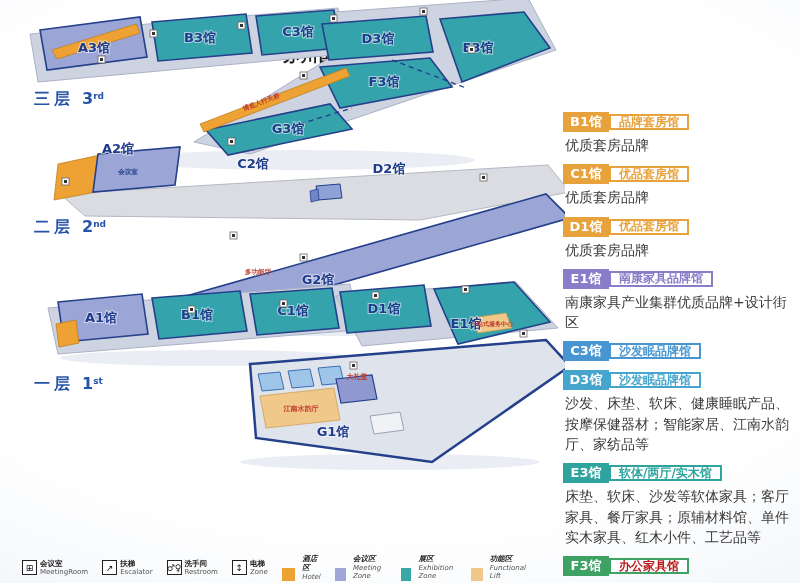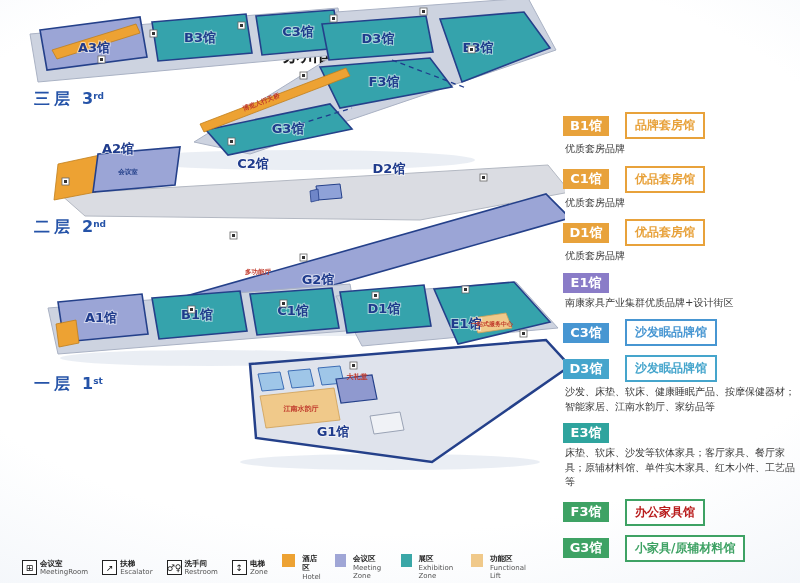--- a/index.html
+++ b/index.html
@@ -31,32 +31,32 @@
   .navy-small{fill:#24408a;text-anchor:middle;font-weight:bold;}
   .dash{stroke:#1F3B8C;stroke-width:1.3;fill:none;stroke-dasharray:5,4;}
   .shadow{fill:#dfe5ee;opacity:.65;}
   .gblock{fill:#9fc6e8;stroke:#3d6db5;stroke-width:1;}
   
   .panel{position:absolute;left:563px;top:112px;width:232px;}
   .entry{margin-bottom:9px;}
   .entry .row{display:flex;align-items:center;margin-bottom:3px;}
   .badge{min-width:46px;height:20px;display:flex;align-items:center;justify-content:center;
     color:#fff;font-weight:bold;font-size:13px;padding:0 4px;box-sizing:border-box;}
-  .namebox{height:27px;display:flex;align-items:center;margin-left:16px;
+  .namebox{height:16px;display:flex;align-items:center;margin-left:0;
     border:2px solid;background:#fff;font-weight:bold;font-size:12px;padding:0 8px;box-sizing:border-box;}
-  .desc{font-size:10px;color:#3a3a3a;line-height:1.45;padding-left:2px;}
+  .desc{font-size:14px;color:#3a3a3a;line-height:1.45;padding-left:2px;}
   
   .bottombar{position:absolute;left:22px;top:554px;width:520px;display:flex;align-items:center;}
   .fitem{display:flex;align-items:center;margin-right:14px;}
   .fbox{width:15px;height:15px;border:1.3px solid #222;display:flex;align-items:center;justify-content:center;
     font-size:9px;color:#111;background:#fff;box-sizing:border-box;}
   .flabels{margin-left:3px;display:flex;flex-direction:column;justify-content:center;}
   .zh{font-size:7.5px;color:#222;font-weight:bold;line-height:1.25;}
   .en{font-size:7px;color:#555;line-height:1.2;}
-  .zitem{display:flex;align-items:flex-start;margin-right:13px;}
+  .zitem{display:flex;align-items:flex-end;margin-right:13px;font-style:italic;}
   .swatch{width:15px;height:13px;margin-right:4px;}
 </style>
 </head>
 <body>
 
 <div class="title">展览布局</div>
 <div class="subtitle">苏州国博 1层+3层 全馆展出</div>
 
 <svg width="565" height="470" viewBox="0 98 565 470">
   <defs>
@@ -188,39 +188,41 @@
   <div class="entry">
     <div class="row">
       <div class="badge" style="background-color: rgb(232, 162, 59);">D1馆</div>
       <div class="namebox" style="border-color: rgb(232, 162, 59); color: rgb(232, 162, 59);">优品套房馆</div>
     </div>
     <div class="desc">优质套房品牌</div>
   </div>
   <div class="entry">
     <div class="row">
       <div class="badge" style="background-color: rgb(138, 124, 200);">E1馆</div>
+      <div class="namebox" style="border-color: rgb(138, 124, 200); color: rgb(138, 124, 200);">南康家具品牌馆</div>
     </div>
     <div class="desc">南康家具产业集群优质品牌+设计街区</div>
   </div>
   <div class="entry">
     <div class="row">
       <div class="badge" style="background-color: rgb(71, 150, 210);">C3馆</div>
       <div class="namebox" style="border-color: rgb(71, 150, 210); color: rgb(71, 150, 210);">沙发眠品牌馆</div>
     </div>
   </div>
   <div class="entry">
     <div class="row">
       <div class="badge" style="background-color: rgb(69, 165, 204);">D3馆</div>
       <div class="namebox" style="border-color: rgb(69, 165, 204); color: rgb(69, 165, 204);">沙发眠品牌馆</div>
     </div>
     <div class="desc">沙发、床垫、软床、健康睡眠产品、按摩保健器材；智能家居、江南水韵厅、家纺品等</div>
   </div>
   <div class="entry">
     <div class="row">
       <div class="badge" style="background-color: rgb(47, 164, 158);">E3馆</div>
+      <div class="namebox" style="border-color: rgb(47, 164, 158); color: rgb(47, 164, 158);">软体/两厅/实木馆</div>
     </div>
     <div class="desc">床垫、软床、沙发等软体家具；客厅家具、餐厅家具；原辅材料馆、单件实木家具、红木小件、工艺品等</div>
   </div>
   <div class="entry">
     <div class="row">
       <div class="badge" style="background-color: rgb(62, 162, 100);">F3馆</div>
       <div class="namebox" style="border-color: rgb(62, 162, 100); color: #b91c1c;">办公家具馆</div>
     </div>
   </div>
   <div class="entry">

